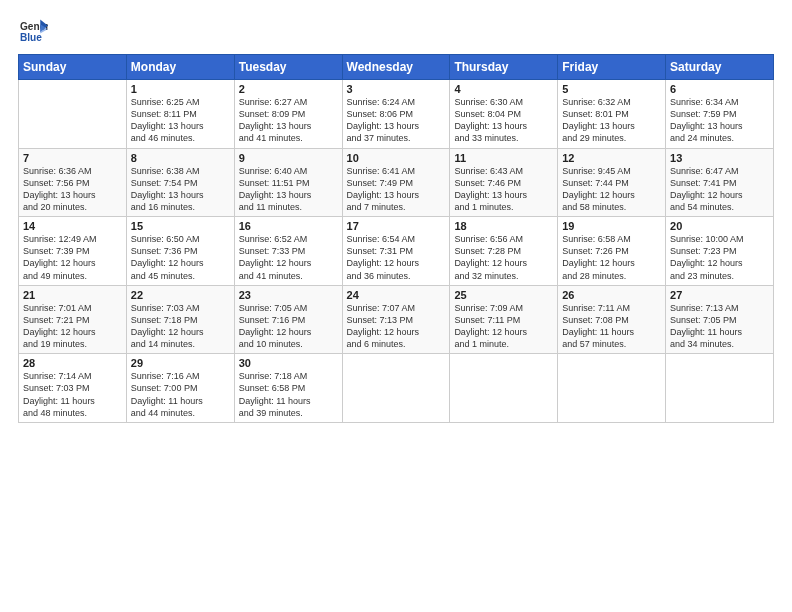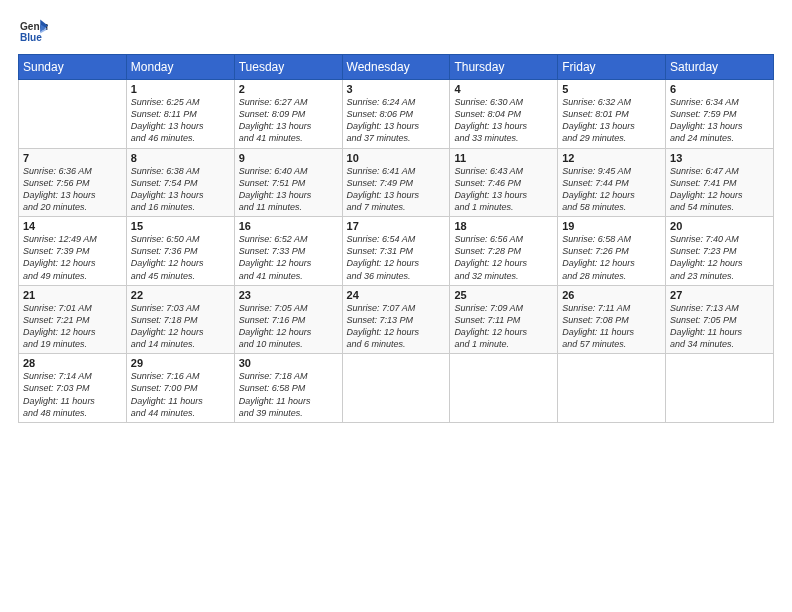--- a/index.html
+++ b/index.html
@@ -46,21 +46,21 @@
     }
     .calendar {
       width: 100%;
       border-collapse: collapse;
       border: 1px solid #ccc;
     }
     .calendar th {
       background: #3366cc;
       color: #fff;
       font-size: 12px;
-      font-weight: normal;
+      font-weight: bold;
       padding: 5px 4px;
       text-align: left;
       border: 1px solid #2255aa;
     }
     .calendar td {
       width: 107px;
       vertical-align: top;
       padding: 3px 4px 3px 4px;
       border: 1px solid #ccc;
       font-size: 9.5px;
@@ -75,21 +75,20 @@
       font-size: 11px;
       font-weight: bold;
       color: #222;
       display: block;
       margin-bottom: 1px;
     }
     .cell-content {
       font-size: 9px;
       line-height: 1.35;
       color: #333;
-      font-style: italic;
     }
     .empty-cell {
       background: #fff !important;
     }
   </style>
 </head>
 <body>
 
 <div class="page">
   <div class="header">
@@ -155,21 +154,21 @@
           <td>
             <span class="day-num">7</span>
             <div class="cell-content"><span>Sunrise: 6:36 AM</span><br><span>Sunset: 7:56 PM</span><br><span>Daylight: 13 hours</span><br><span>and 20 minutes.</span></div>
           </td>
           <td>
             <span class="day-num">8</span>
             <div class="cell-content"><span>Sunrise: 6:38 AM</span><br><span>Sunset: 7:54 PM</span><br><span>Daylight: 13 hours</span><br><span>and 16 minutes.</span></div>
           </td>
           <td>
             <span class="day-num">9</span>
-            <div class="cell-content"><span>Sunrise: 6:40 AM</span><br><span>Sunset: 7:51 PM</span><br><span>Daylight: 13 hours</span><br><span>and 11 minutes.</span></div>
+            <div class="cell-content"><span>Sunrise: 6:40 AM</span><br><span>Sunset: 11:51 PM</span><br><span>Daylight: 13 hours</span><br><span>and 11 minutes.</span></div>
           </td>
           <td>
             <span class="day-num">10</span>
             <div class="cell-content"><span>Sunrise: 6:41 AM</span><br><span>Sunset: 7:49 PM</span><br><span>Daylight: 13 hours</span><br><span>and 7 minutes.</span></div>
           </td>
           <td>
             <span class="day-num">11</span>
             <div class="cell-content"><span>Sunrise: 6:43 AM</span><br><span>Sunset: 7:46 PM</span><br><span>Daylight: 13 hours</span><br><span>and 1 minutes.</span></div>
           </td>
           <td>
@@ -201,21 +200,21 @@
           <td>
             <span class="day-num">18</span>
             <div class="cell-content"><span>Sunrise: 6:56 AM</span><br><span>Sunset: 7:28 PM</span><br><span>Daylight: 12 hours</span><br><span>and 32 minutes.</span></div>
           </td>
           <td>
             <span class="day-num">19</span>
             <div class="cell-content"><span>Sunrise: 6:58 AM</span><br><span>Sunset: 7:26 PM</span><br><span>Daylight: 12 hours</span><br><span>and 28 minutes.</span></div>
           </td>
           <td>
             <span class="day-num">20</span>
-            <div class="cell-content"><span>Sunrise: 7:40 AM</span><br><span>Sunset: 7:23 PM</span><br><span>Daylight: 12 hours</span><br><span>and 23 minutes.</span></div>
+            <div class="cell-content"><span>Sunrise: 10:00 AM</span><br><span>Sunset: 7:23 PM</span><br><span>Daylight: 12 hours</span><br><span>and 23 minutes.</span></div>
           </td>
         </tr>
         <tr>
           <td>
             <span class="day-num">21</span>
             <div class="cell-content"><span>Sunrise: 7:01 AM</span><br><span>Sunset: 7:21 PM</span><br><span>Daylight: 12 hours</span><br><span>and 19 minutes.</span></div>
           </td>
           <td>
             <span class="day-num">22</span>
             <div class="cell-content"><span>Sunrise: 7:03 AM</span><br><span>Sunset: 7:18 PM</span><br><span>Daylight: 12 hours</span><br><span>and 14 minutes.</span></div>

